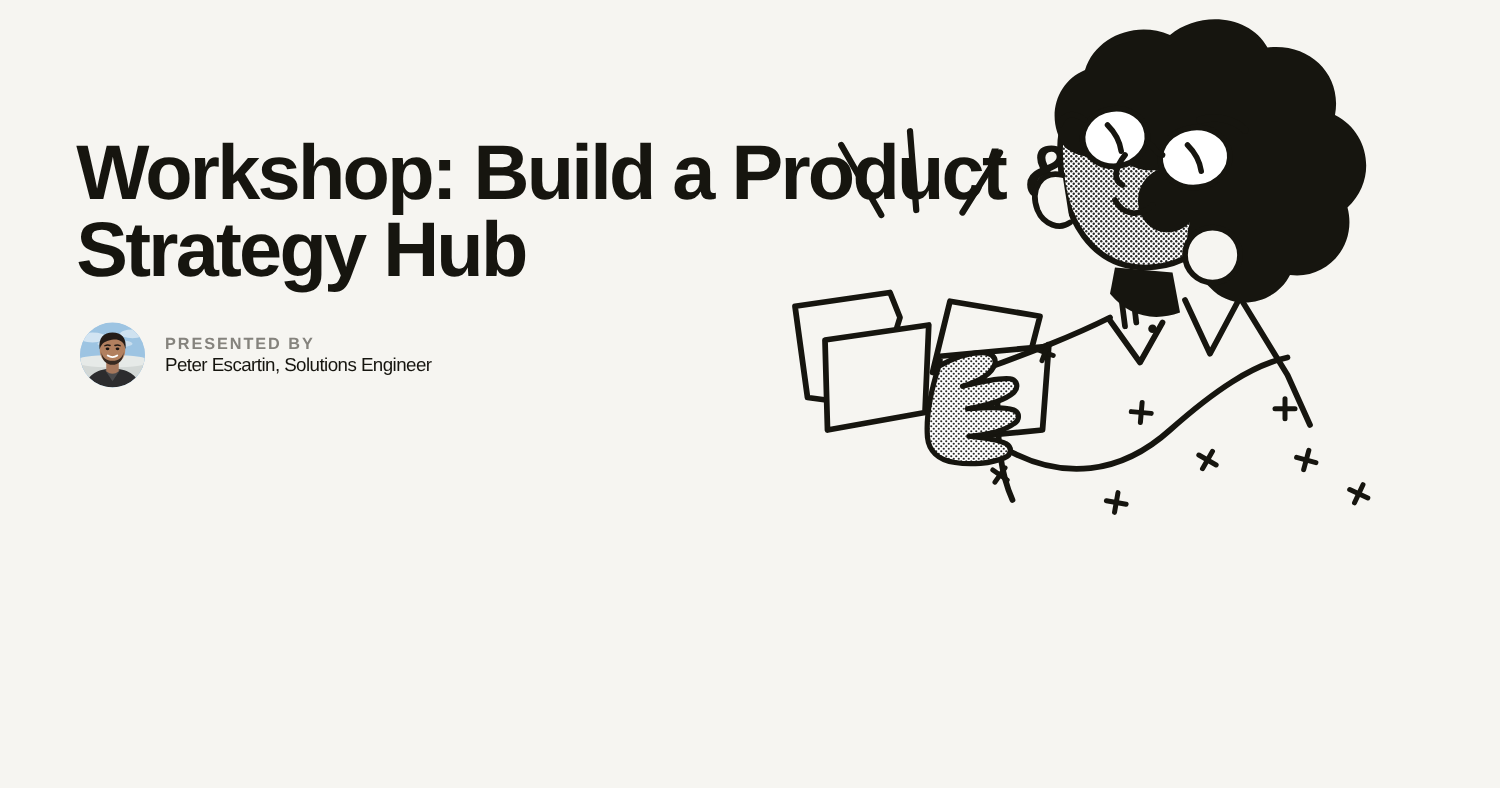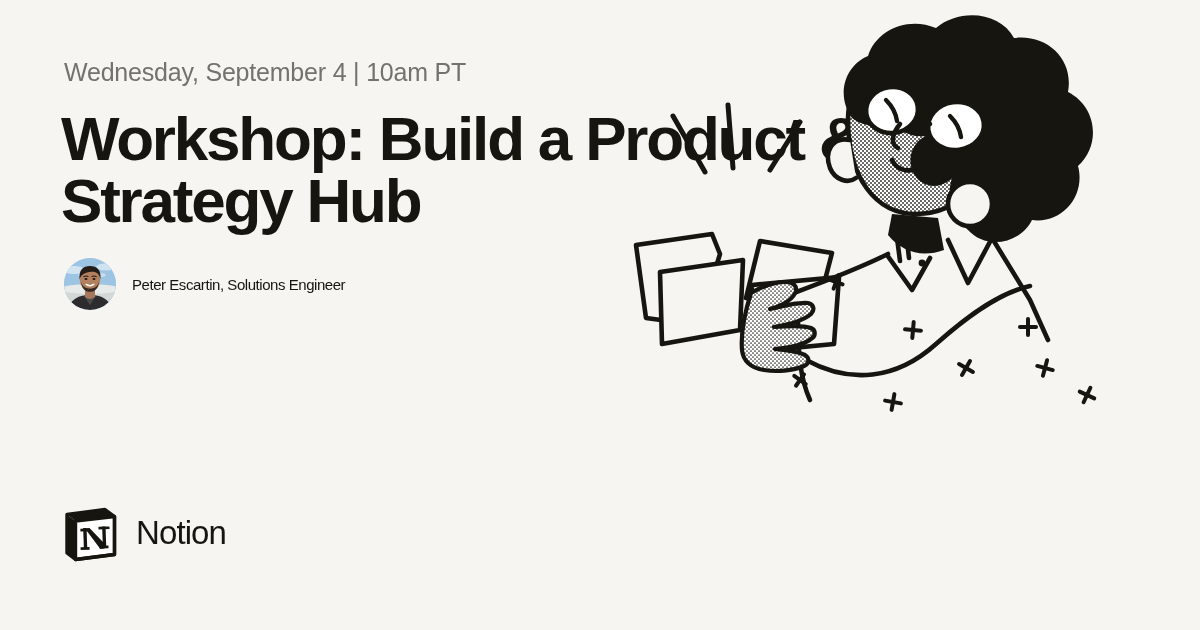--- a/index.html
+++ b/index.html
@@ -120,21 +120,20 @@
   }
   .illustration svg { display:block; width:600px; height:630px; }
 </style>
 </head>
 <body>
 
 <div class="card">
 
   <div class="content">
 
-    <div class="event-date">Wednesday, September 4 | 10am PT</div>
 
     <h1 class="event-title">Workshop: Build a Product &amp; Strategy Hub</h1>
 
     <div class="presenter">
 
       <div class="avatar">
         <svg viewBox="0 0 52 52" xmlns="http://www.w3.org/2000/svg" aria-hidden="true">
           <defs>
             <clipPath id="avClip">
                 <circle cx="26" cy="26" r="26"></circle>
@@ -169,47 +168,25 @@
 
             <path d="M19.8 18.6 q2.2 -1.1 4.3 -0.2" stroke="#241C17" stroke-width="1.1" fill="none" stroke-linecap="round"></path>
             <path d="M27.9 18.4 q2.2 -0.9 4.3 0.2" stroke="#241C17" stroke-width="1.1" fill="none" stroke-linecap="round"></path>
 
             <path d="M22.2 26.4 q3.8 2.6 7.6 0" stroke="#FFFFFF" stroke-width="1.5" fill="none" stroke-linecap="round"></path>
           </g>
         </svg>
       </div>
 
       <div class="presenter-text">
+        <div class="presented-by">PRESENTED BY</div>
         <div class="presenter-name">Peter Escartin, Solutions Engineer</div>
       </div>
     </div>
 
-    <div class="brand">
-      <svg class="brand-mark" viewBox="0 0 56 58" xmlns="http://www.w3.org/2000/svg" aria-hidden="true">
-
-        <path d="M3 10.5 L3 49 L11.5 55.5 L11.5 17 Z" fill="#16150F"></path>
-
-        <path d="M3 10.5 L11.5 17 L50.5 12.5 L41 5.5 Z" fill="#16150F"></path>
-
-        <path d="M11.5 17 L11.5 55.5 L50.5 50.5 L50.5 12.5 Z" fill="#FFFFFF" stroke="#16150F" stroke-width="3.4" stroke-linejoin="round"></path>
-
-        <path d="M3 10.5 L41 5.5 L50.5 12.5 L50.5 50.5 L11.5 55.5 L3 49 Z" fill="none" stroke="#16150F" stroke-width="3.4" stroke-linejoin="round"></path>
-
-        <g fill="#16150F">
-          <rect x="19.5" y="24" width="3.4" height="21" transform="rotate(-2 21 34)"></rect>
-          <rect x="38.5" y="22.5" width="3.4" height="21" transform="rotate(-2 40 33)"></rect>
-          <path d="M21 24.4 L25.5 23.9 L40.6 39.8 L40.6 44.4 L36.4 44.9 Z"></path>
-          <rect x="16.4" y="24.6" width="9" height="2.7" transform="rotate(-2 21 26)"></rect>
-          <rect x="34.5" y="22.6" width="11" height="2.7" transform="rotate(-2 40 24)"></rect>
-          <rect x="16.6" y="43.2" width="9" height="2.7" transform="rotate(-2 21 44.5)"></rect>
-          <rect x="35.5" y="41.6" width="9" height="2.7" transform="rotate(-2 40 43)"></rect>
-        </g>
-      </svg>
-      <div class="brand-name">Notion</div>
-    </div>
 
   </div>
 
   <div class="illustration">
     <svg viewBox="0 0 600 630" xmlns="http://www.w3.org/2000/svg" aria-hidden="true">
       <defs>
 
         <pattern id="stipple" width="4" height="4" patternUnits="userSpaceOnUse">
           <rect width="4" height="4" fill="#FFFFFF"></rect>
           <circle cx="1" cy="1" r="0.95" fill="#2A2A28"></circle>

